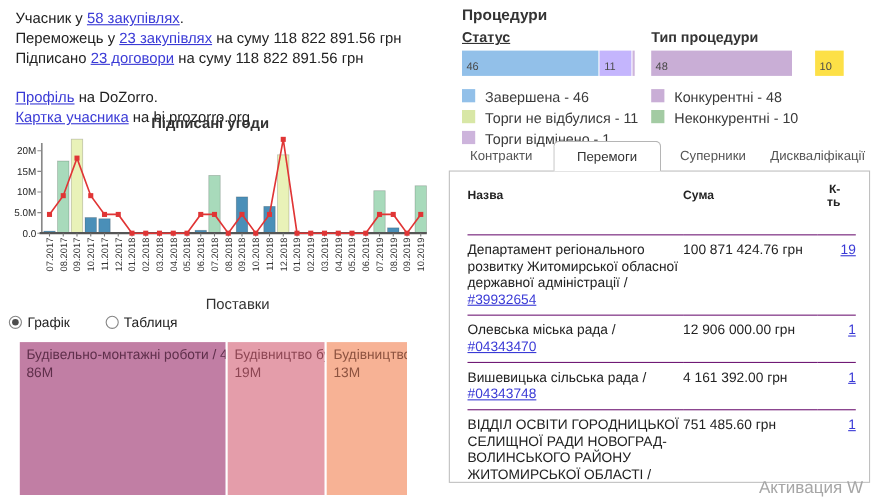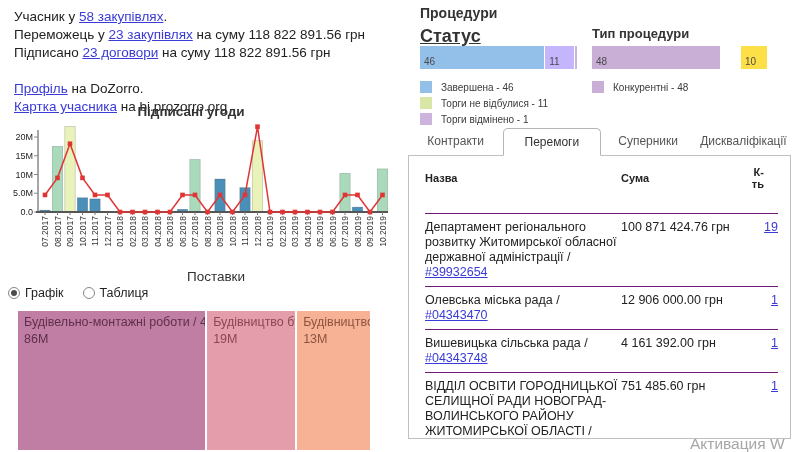--- a/index.html
+++ b/index.html
@@ -9,44 +9,44 @@
   
   #info{position:absolute;left:14px;top:8px;font-size:13.5px;line-height:18px;}
   .iline.gap{margin-top:18px;}
   
   #chart-title{position:absolute;left:0;top:104px;width:382px;text-align:center;
                font-weight:bold;font-size:13.5px;color:#333;}
   #signed-chart{position:absolute;left:2px;top:122px;}
   
   #supplies-title{position:absolute;left:0;top:269px;width:432px;text-align:center;
                   font-weight:normal;font-size:13.5px;color:#333;}
-  #radios{position:absolute;left:8px;top:286px;font-size:12.5px;display:flex;gap:19px;}
+  #radios{position:absolute;left:8px;top:286px;font-size:12.5px;display:flex;gap:32px;}
   .radio-opt{display:flex;align-items:center;cursor:pointer;}
   .radio{width:12px;height:12px;border:1px solid #878787;border-radius:50%;display:inline-block;
          position:relative;margin-right:5px;background:#fff;box-sizing:border-box;}
   .radio.sel::after{content:'';position:absolute;left:2px;top:2px;width:6px;height:6px;
                     border-radius:50%;background:#4c4c4c;}
   #treemap{position:absolute;left:18px;top:311px;width:352px;height:139px;display:flex;}
   .tm{overflow:hidden;padding:3px 6px;font-size:12.5px;line-height:17px;white-space:nowrap;
       margin-right:2px;box-sizing:border-box;}
   .tm:last-child{margin-right:0;}
   
   #proc-title{position:absolute;left:420px;top:5px;font-weight:bold;font-size:14px;color:#333;}
-  #status-title{position:absolute;left:420px;top:26px;font-weight:bold;font-size:18px;color:#333;text-decoration:underline;}
+  #status-title{position:absolute;left:420px;top:26px;font-weight:bold;font-size:13px;color:#333;text-decoration:underline;}
   #type-title{position:absolute;left:592px;top:26px;font-weight:bold;font-size:13px;color:#333;}
   .hbar{position:absolute;top:46px;height:23px;display:flex;}
   #status-bar{left:420px;width:158px;}
   #type-bar{left:592px;width:175px;gap:20px;}
   .seg{position:relative;margin-right:1px;}
   .seg:last-child{margin-right:0;}
   .seg span{position:absolute;left:4px;bottom:2px;font-size:10px;color:#4a4a4a;}
   .legend{position:absolute;top:81px;}
   #status-legend{left:420px;}
   #type-legend{left:592px;}
-  .leg{display:flex;align-items:center;margin-bottom:4px;font-size:10px;color:#3a3a3a;}
+  .leg{display:flex;align-items:flex-start;margin-bottom:4px;font-size:13px;color:#3a3a3a;}
   .leg .sw{width:12px;height:12px;margin-right:9px;flex:none;}
   
   #panel{position:absolute;left:408px;top:128px;width:383px;height:311px;}
   #tabs{display:flex;height:27px;position:relative;z-index:2;}
   .tab{flex:1;text-align:center;line-height:27px;font-size:12px;color:#555;cursor:pointer;}
   .tab.active{background:#fff;border:1px solid #b5b5b5;border-bottom:1px solid #fff;
               border-radius:5px 5px 0 0;color:#333;margin-bottom:-1px;}
   #panel-body{position:absolute;left:0;top:27px;right:0;bottom:0;border:1px solid #c0c0c0;
               background:#fff;overflow:hidden;padding:2px 12px 0 16px;box-sizing:border-box;}
   #panel-body table{width:100%;border-collapse:collapse;font-size:12.5px;}
@@ -243,20 +243,24 @@
     <div class="leg">
       <div class="sw" style="background: rgb(205, 180, 220);"></div>
       <span>Торги відмінено - 1</span>
     </div>
   </div>
 <div id="type-legend" class="legend">
     <div class="leg">
       <div class="sw" style="background: rgb(201, 174, 214);"></div>
       <span>Конкурентні - 48</span>
     </div>
+    <div class="leg">
+      <div class="sw" style="background: rgb(163, 203, 163);"></div>
+      <span>Неконкурентні - 10</span>
+    </div>
   </div>
 
 <div id="panel">
   <div id="tabs">
       <div class="tab">Контракти</div>
       <div class="tab active">Перемоги</div>
       <div class="tab">Суперники</div>
       <div class="tab">Дискваліфікації</div>
     </div>
   <div id="panel-body">

